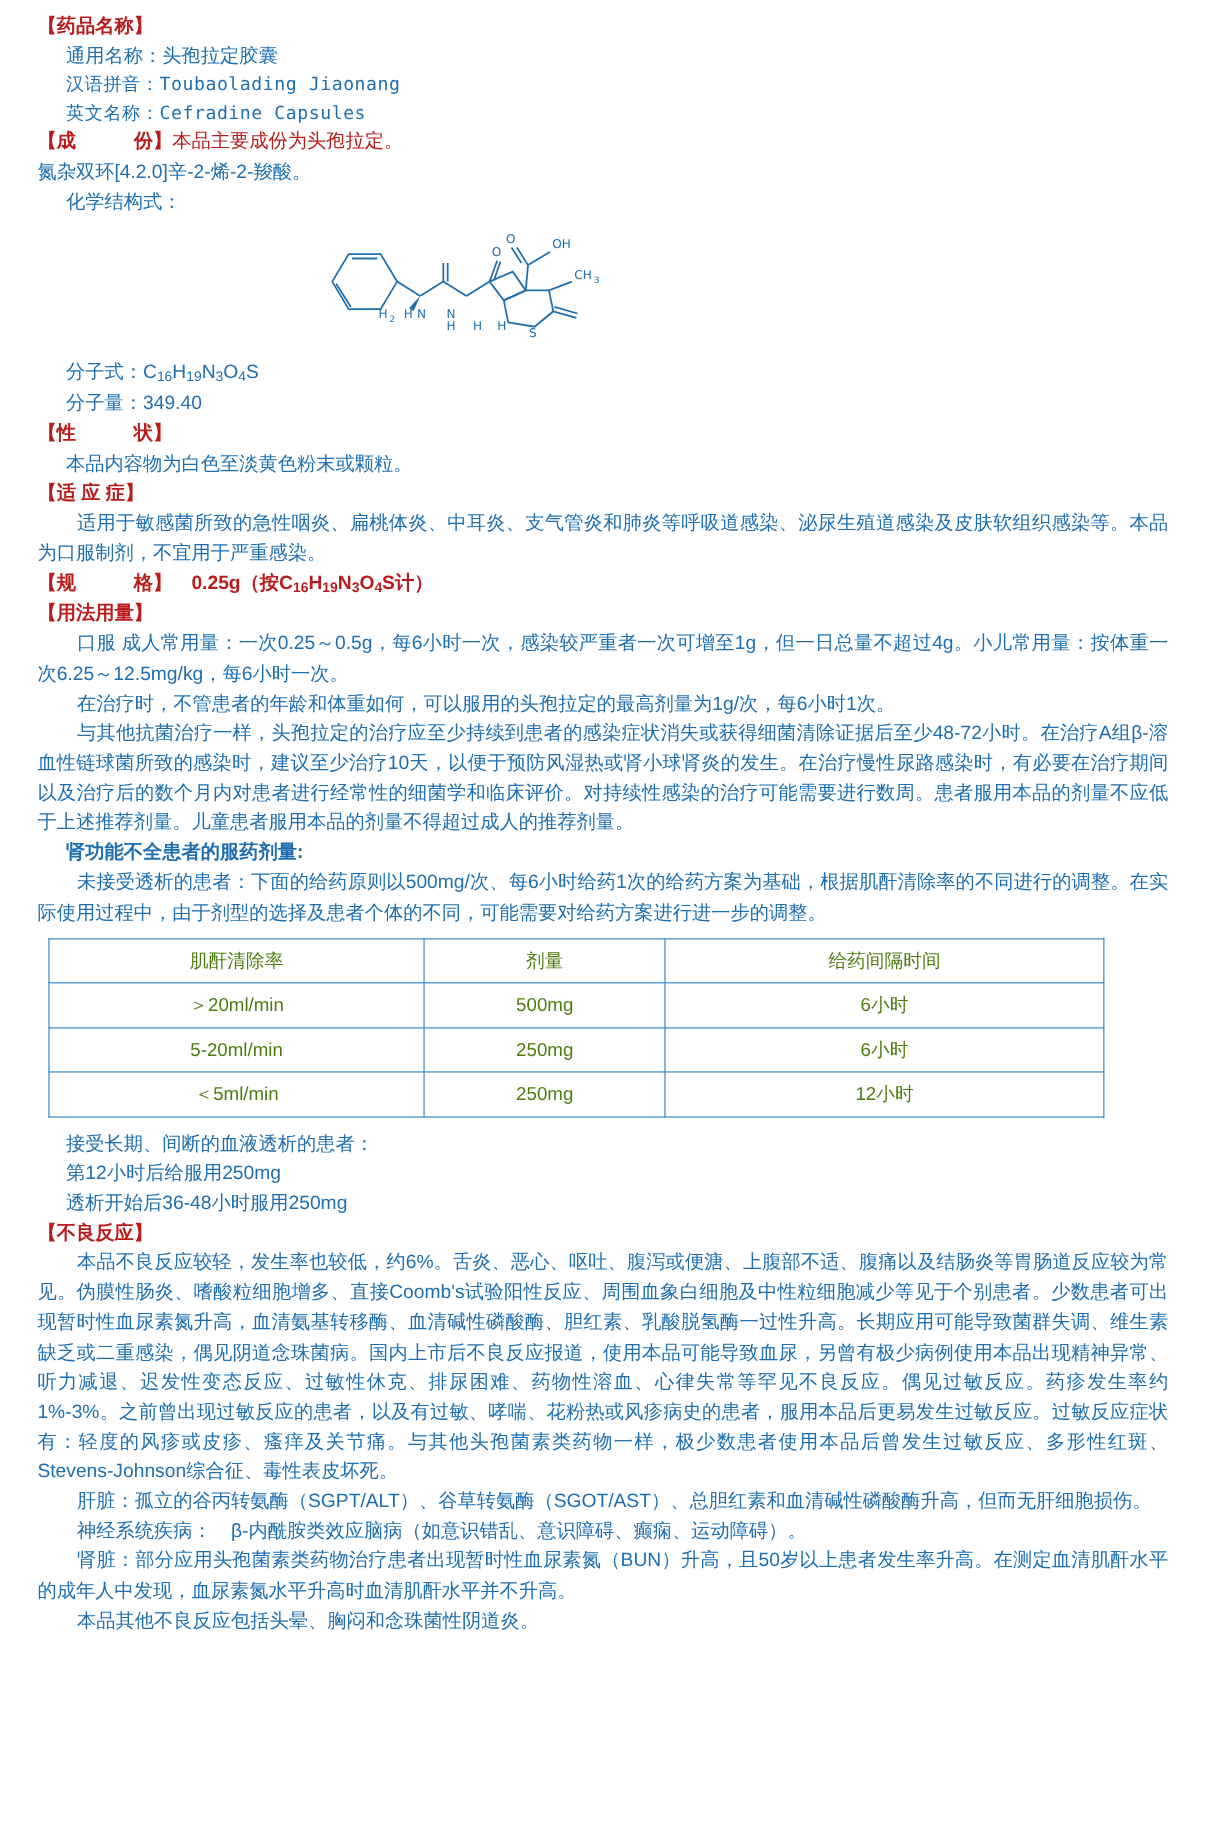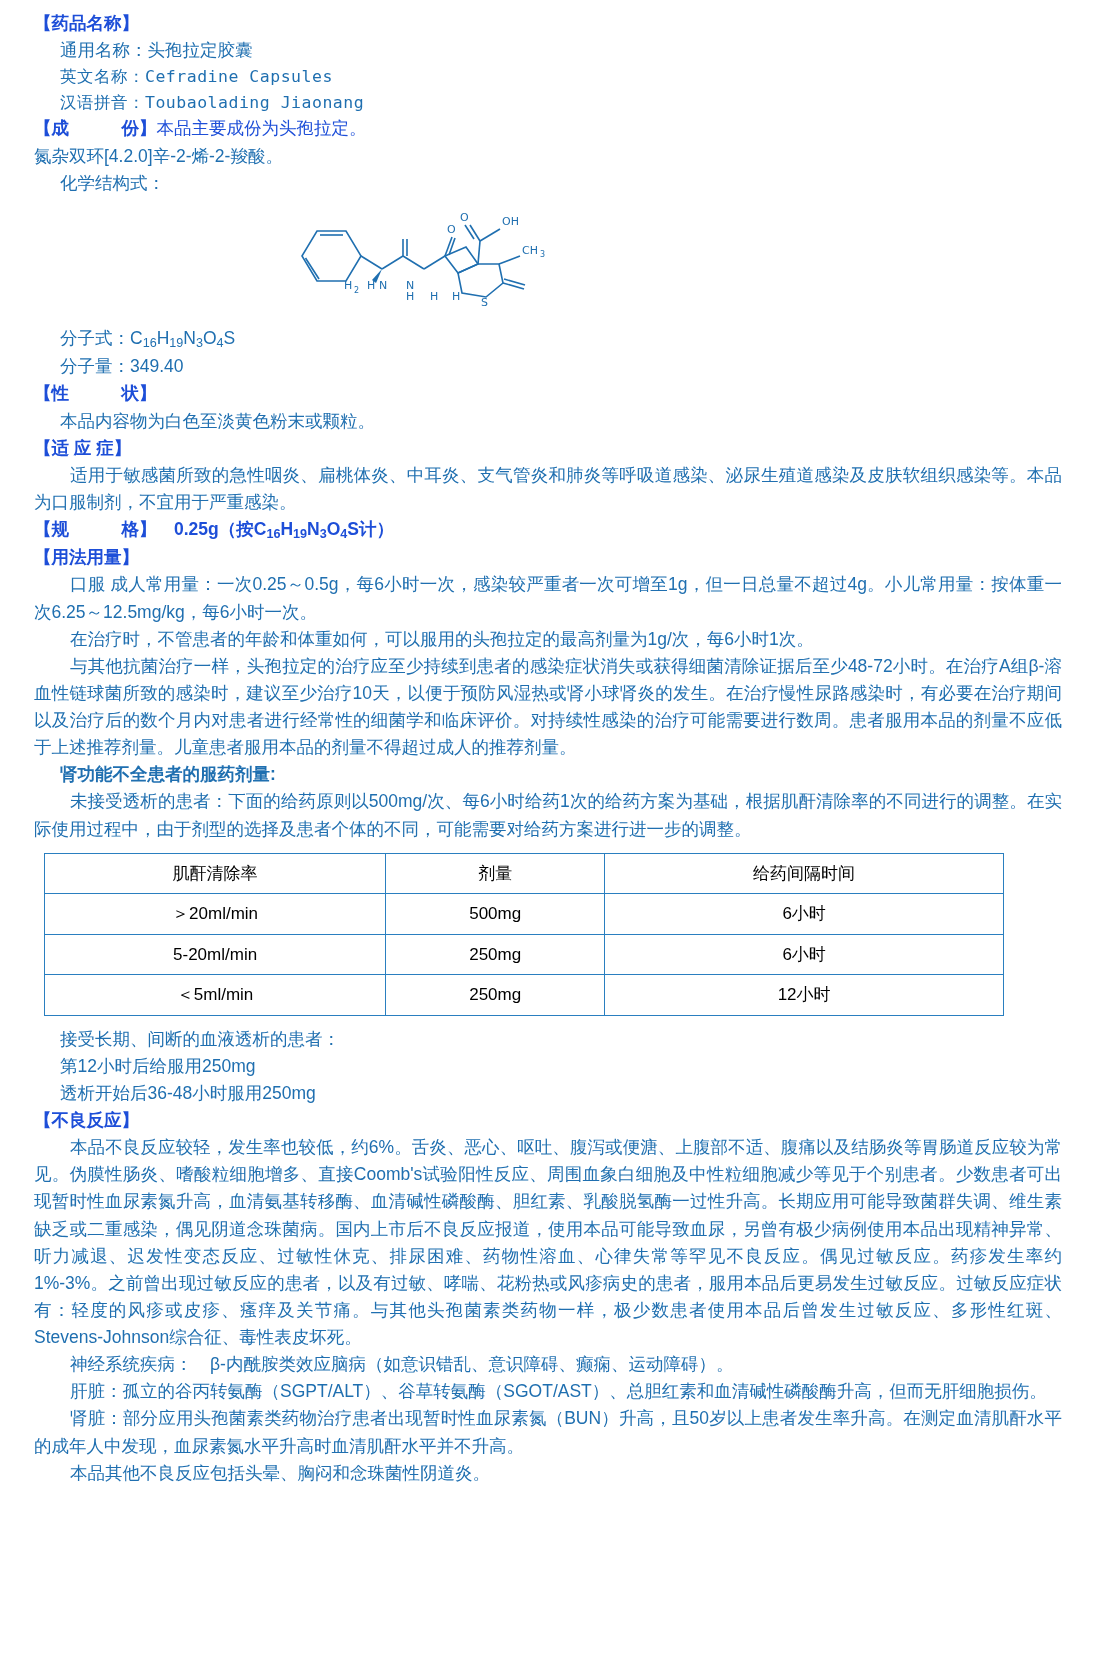--- a/index.html
+++ b/index.html
@@ -15,21 +15,21 @@
     font-size: 17.5px;
     line-height: 1.5;
   }
   .page {
     padding: 10px 34px 20px 34px;
     box-sizing: border-box;
     width: 1096px;
   }
   .sec-head {
     font-weight: bold;
-    color: #1d4ed8;
+    color: #b91c1c;
     font-size: 17.5px;
     letter-spacing: 0px;
     margin: 0;
     line-height: 1.55;
   }
   .sec-head .inline-rest {
     font-weight: normal;
   }
   .line {
     margin: 0;
@@ -48,21 +48,21 @@
   }
   .struct-wrap {
     display: block;
     padding-left: 250px;
     margin: 4px 0 2px 0;
   }
   table.dose {
     border-collapse: collapse;
     margin: 10px 0 10px 10px;
     width: 960px;
-    color: #000000;
+    color: #4d7c0f;
   }
   table.dose th, table.dose td {
     border: 1px solid #2a7fc0;
     text-align: center;
     padding: 7px 4px;
     font-size: 17px;
     font-weight: normal;
   }
   table.dose th {
     font-weight: normal;
@@ -78,22 +78,22 @@
   }
   .para.ind { text-indent: 36px; }
 </style>
 </head>
 <body>
 
 <div class="page">
 
   <div class="sec-head">【药品名称】</div>
   <div class="line indent1">通用名称：头孢拉定胶囊</div>
+  <div class="line indent1 mono">汉语拼音：Toubaolading Jiaonang</div>
   <div class="line indent1 mono">英文名称：Cefradine Capsules</div>
-  <div class="line indent1 mono">汉语拼音：Toubaolading Jiaonang</div>
 
   <div class="sec-head"><span>【成　　　份】</span><span class="inline-rest">本品主要成份为头孢拉定。</span></div>
   <div class="line">氮杂双环[4.2.0]辛-2-烯-2-羧酸。</div>
   <div class="line indent1">化学结构式：</div>
 
   <div class="struct-wrap">
     <svg width="300" height="115" viewBox="0 0 300 115" xmlns="http://www.w3.org/2000/svg" aria-label="chemical structure">
       <g stroke="#1f6fb0" stroke-width="1.6" fill="none">
 
         <polygon points="18,55 33,30 62,30 77,55 62,80 33,80"></polygon>
@@ -191,18 +191,18 @@
   </table>
 
   <div class="tblock">
     <div class="line">接受长期、间断的血液透析的患者：</div>
     <div class="line">第12小时后给服用250mg</div>
     <div class="line">透析开始后36-48小时服用250mg</div>
   </div>
 
   <div class="sec-head">【不良反应】</div>
   <div class="para ind">本品不良反应较轻，发生率也较低，约6%。舌炎、恶心、呕吐、腹泻或便溏、上腹部不适、腹痛以及结肠炎等胃肠道反应较为常见。伪膜性肠炎、嗜酸粒细胞增多、直接Coomb's试验阳性反应、周围血象白细胞及中性粒细胞减少等见于个别患者。少数患者可出现暂时性血尿素氮升高，血清氨基转移酶、血清碱性磷酸酶、胆红素、乳酸脱氢酶一过性升高。长期应用可能导致菌群失调、维生素缺乏或二重感染，偶见阴道念珠菌病。国内上市后不良反应报道，使用本品可能导致血尿，另曾有极少病例使用本品出现精神异常、听力减退、迟发性变态反应、过敏性休克、排尿困难、药物性溶血、心律失常等罕见不良反应。偶见过敏反应。药疹发生率约1%-3%。之前曾出现过敏反应的患者，以及有过敏、哮喘、花粉热或风疹病史的患者，服用本品后更易发生过敏反应。过敏反应症状有：轻度的风疹或皮疹、瘙痒及关节痛。与其他头孢菌素类药物一样，极少数患者使用本品后曾发生过敏反应、多形性红斑、Stevens-Johnson综合征、毒性表皮坏死。</div>
+  <div class="para ind">肝脏：孤立的谷丙转氨酶（SGPT/ALT）、谷草转氨酶（SGOT/AST）、总胆红素和血清碱性磷酸酶升高，但而无肝细胞损伤。</div>
   <div class="para ind">神经系统疾病：　β-内酰胺类效应脑病（如意识错乱、意识障碍、癫痫、运动障碍）。</div>
-  <div class="para ind">肝脏：孤立的谷丙转氨酶（SGPT/ALT）、谷草转氨酶（SGOT/AST）、总胆红素和血清碱性磷酸酶升高，但而无肝细胞损伤。</div>
   <div class="para ind">肾脏：部分应用头孢菌素类药物治疗患者出现暂时性血尿素氮（BUN）升高，且50岁以上患者发生率升高。在测定血清肌酐水平的成年人中发现，血尿素氮水平升高时血清肌酐水平并不升高。</div>
   <div class="para ind">本品其他不良反应包括头晕、胸闷和念珠菌性阴道炎。</div>
 
 </div>
 
 </body></html>

